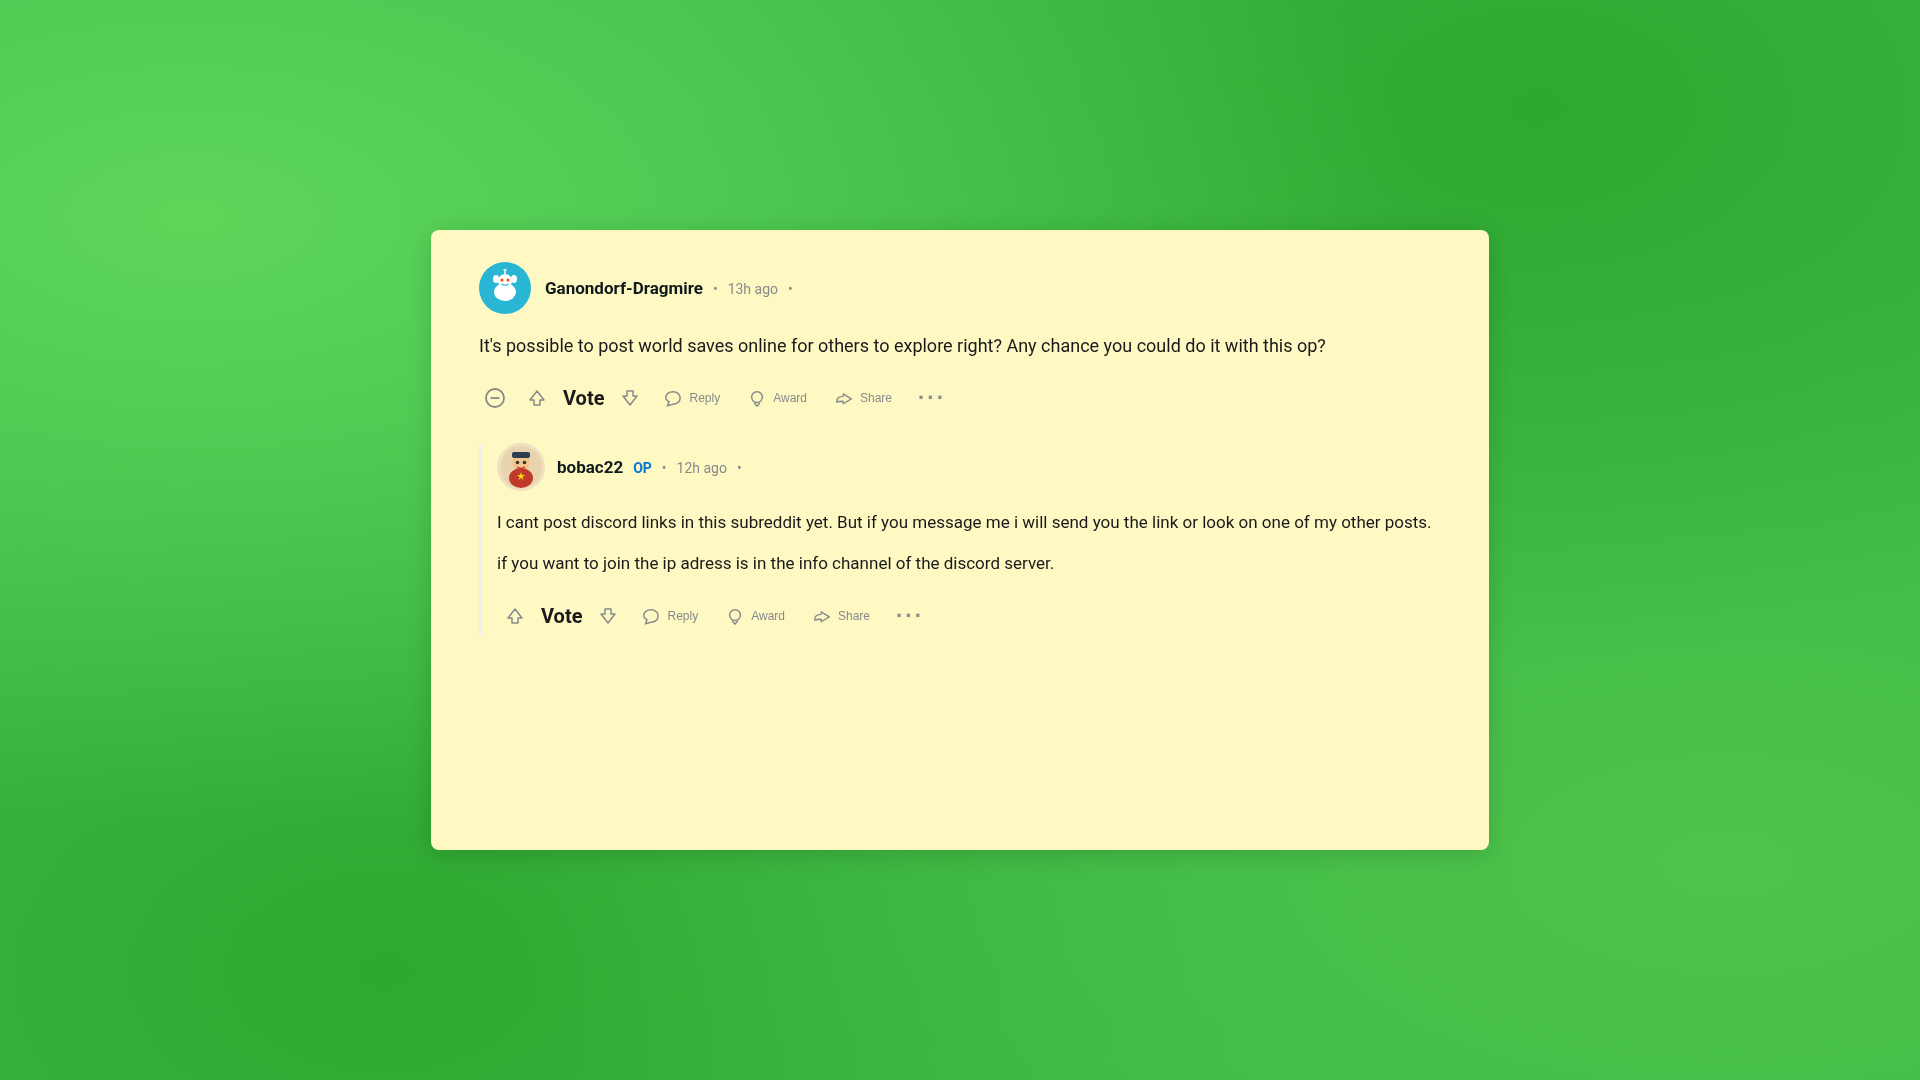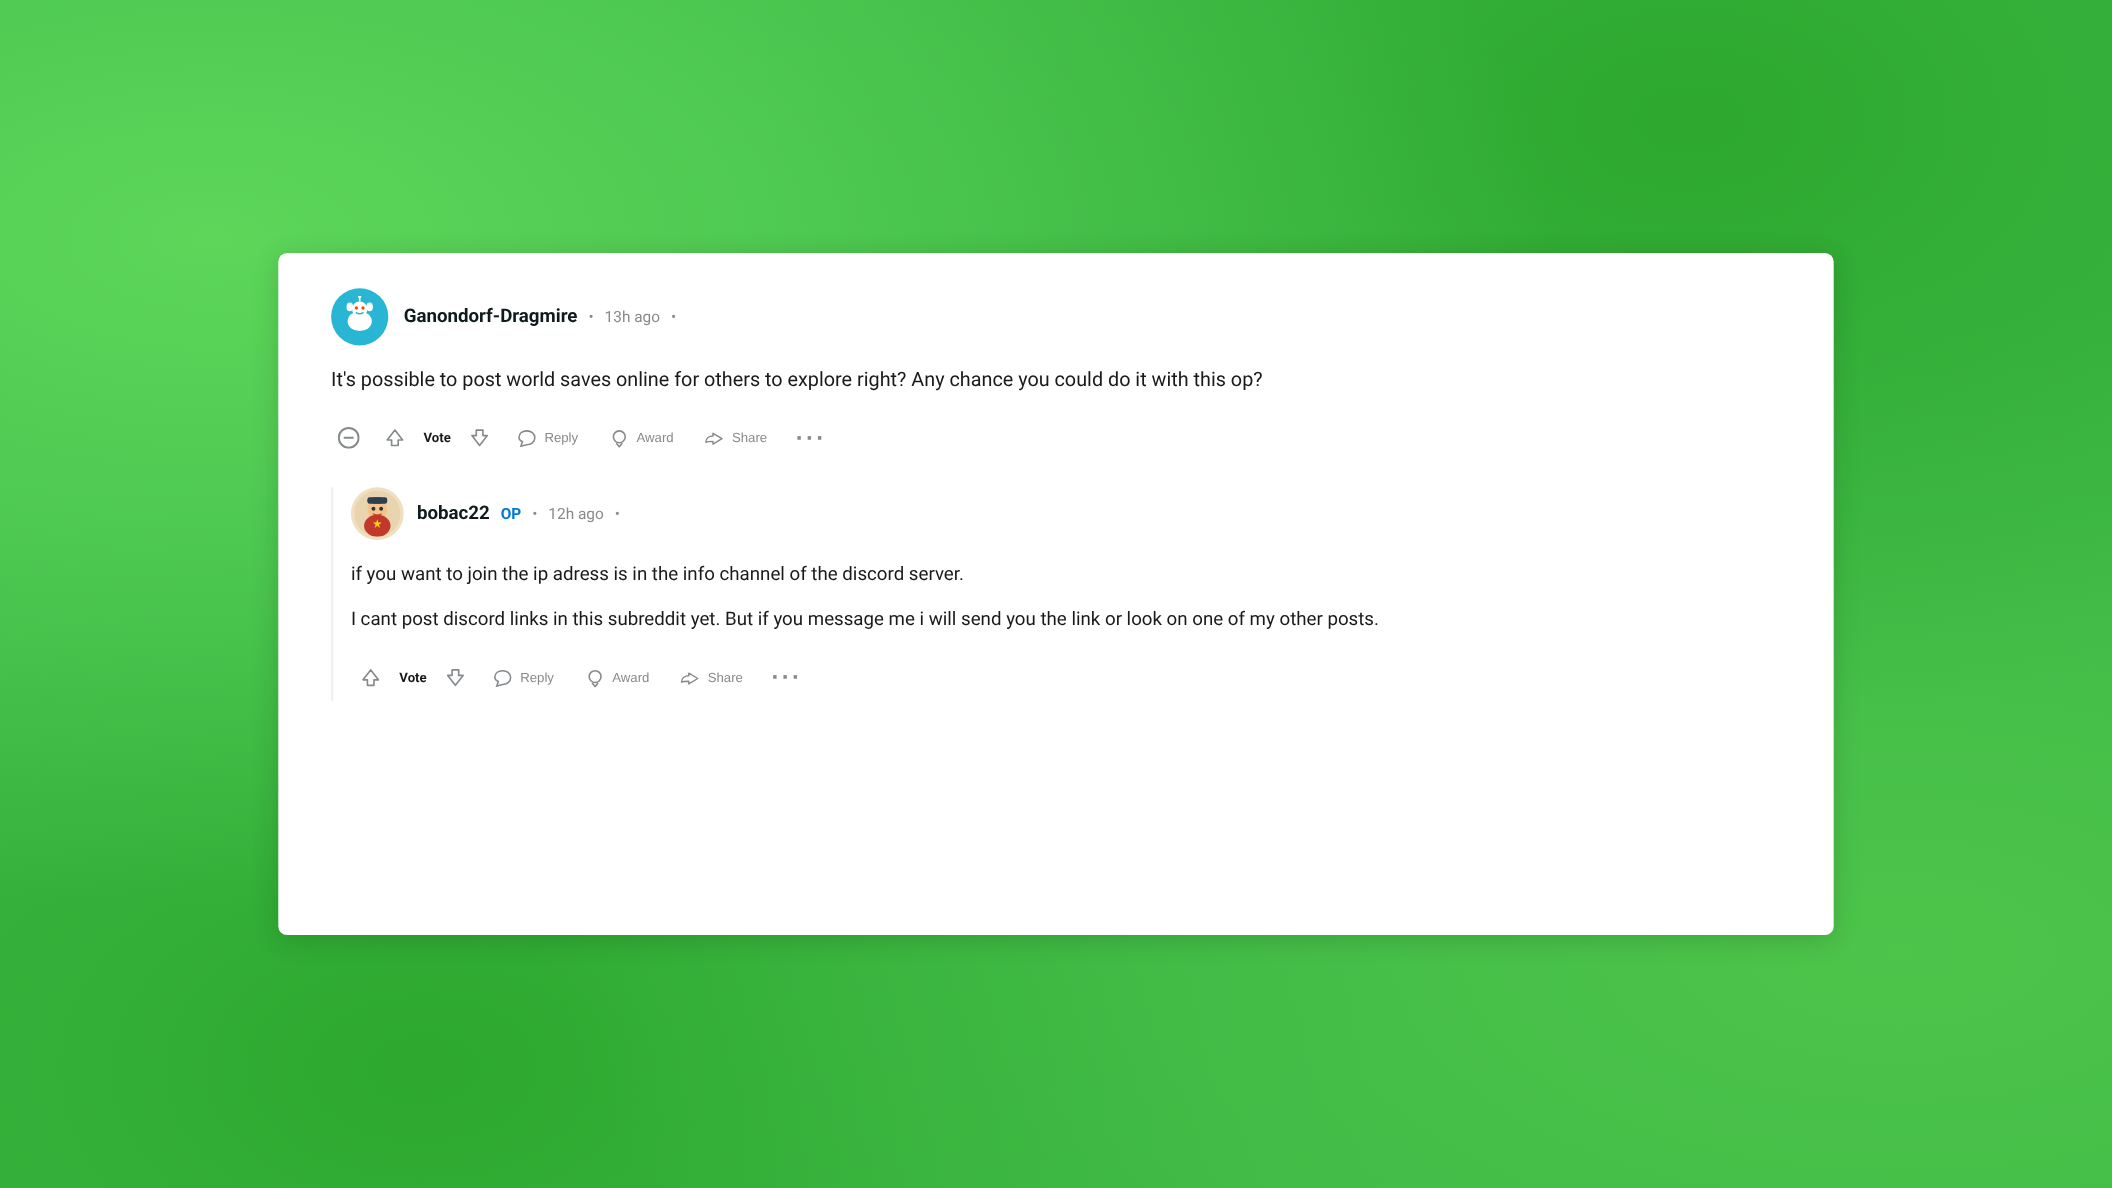--- a/index.html
+++ b/index.html
@@ -13,23 +13,23 @@
         radial-gradient(ellipse at 80% 10%, #2ea82e 0%, transparent 40%),
         radial-gradient(ellipse at 90% 80%, #4dc44a 0%, transparent 50%),
         radial-gradient(ellipse at 20% 90%, #2ea82e 0%, transparent 40%);
       display: flex;
       align-items: center;
       justify-content: center;
       font-family: -apple-system, BlinkMacSystemFont, 'Segoe UI', Roboto, sans-serif;
     }
 
     .card {
-      background: #ffffff;
+      background: #fef9c3;
       border-radius: 8px;
-      width: 1414px;
+      width: 1058px;
       min-height: 620px;
       padding: 32px 48px 32px 48px;
       box-shadow: 0 4px 24px rgba(0,0,0,0.15);
     }
 
     
     .comment-top {
       display: flex;
       flex-direction: column;
     }
@@ -145,21 +145,21 @@
       border: none;
       background: transparent;
       cursor: pointer;
       border-radius: 20px;
       color: #878a8c;
       font-size: 20px;
       transition: background 0.15s;
     }
 
     .vote-label {
-      font-size: 12px;
+      font-size: 20px;
       font-weight: 700;
       color: #1a1a1b;
       padding: 0 4px;
     }
 
     .more-btn {
       display: flex;
       align-items: center;
       padding: 8px 10px;
       border: none;
@@ -335,22 +335,22 @@
         <div>
           <span class="username">bobac22</span>
           <span class="op-badge">OP</span>
           <span class="timestamp">•</span>
           <span class="timestamp">12h ago</span>
           <span class="timestamp">•</span>
         </div>
       </div>
 
       <div class="nested-body">
+        <p>I cant post discord links in this subreddit yet. But if you message me i will send you the link or look on one of my other posts.</p>
         <p>if you want to join the ip adress is in the info channel of the discord server.</p>
-        <p>I cant post discord links in this subreddit yet. But if you message me i will send you the link or look on one of my other posts.</p>
       </div>
 
       <div class="action-bar">
         <div class="vote-section">
           <button class="vote-btn">
             <svg width="20" height="20" viewBox="0 0 20 20">
               <path d="M10 3 L17 12 H13 V17 H7 V12 H3 Z" stroke="#878a8c" stroke-width="1.5" fill="none" stroke-linejoin="round"></path>
             </svg>
           </button>
           <span class="vote-label">Vote</span>

